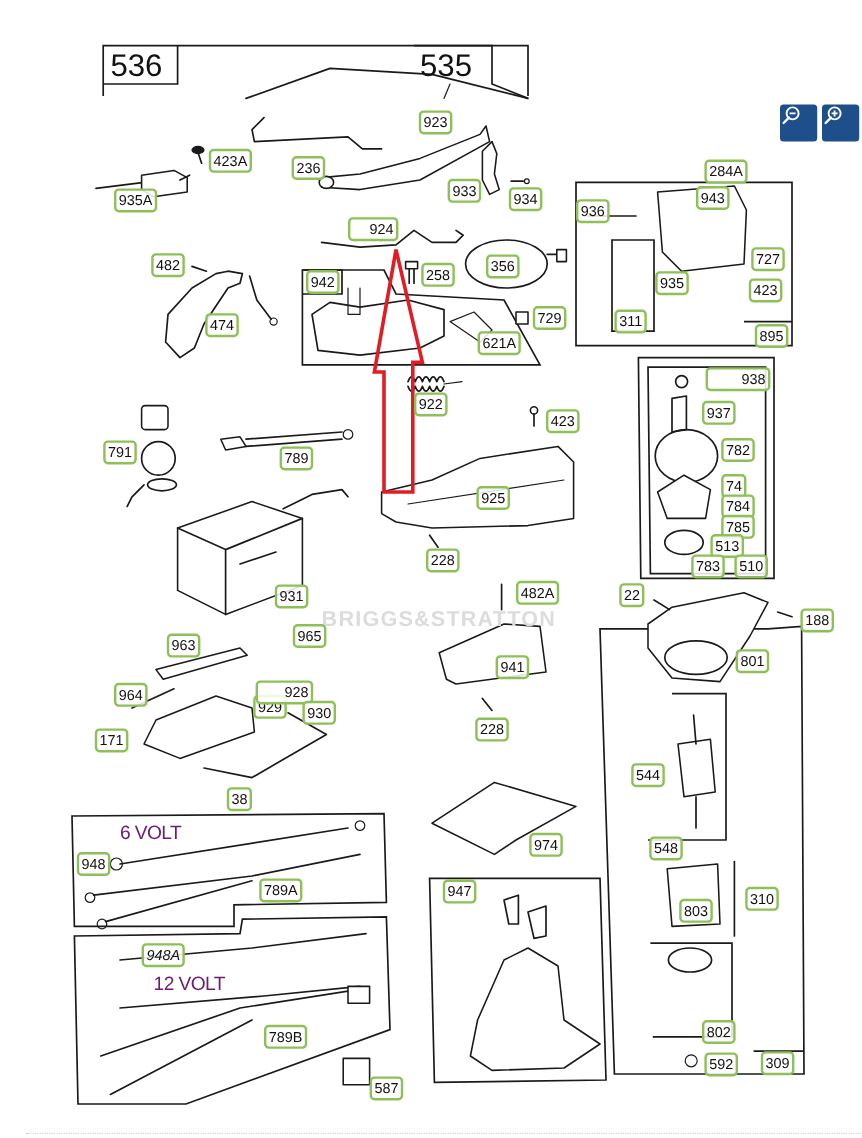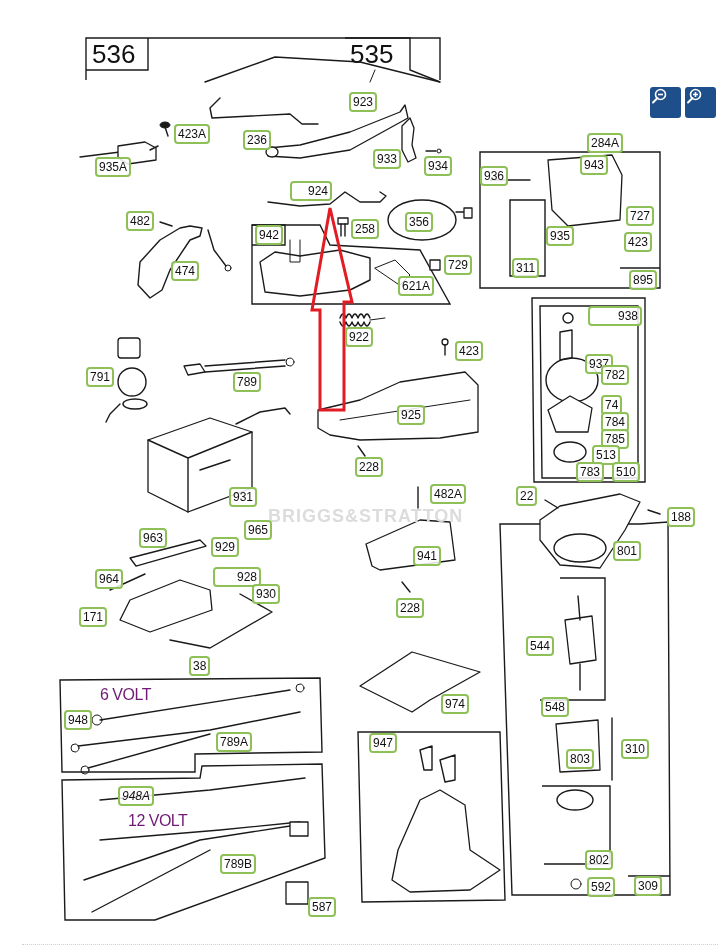--- a/index.html
+++ b/index.html
@@ -287,21 +287,21 @@
   <div class="part-label" style="left:345px; top:327px;">922</div>
   <div class="part-label" style="left:455px; top:341px;">423</div>
   <div class="part-label" style="left:86px; top:367px;">791</div>
   <div class="part-label" style="left:233px; top:372px;">789</div>
   <div class="part-label" style="left:397px; top:405px;">925</div>
   <div class="part-label" style="left:355px; top:457px;">228</div>
   <div class="part-label" style="left:229px; top:487px;">931</div>
   <div class="part-label" style="left:430px; top:484px;">482A</div>
   <div class="part-label" style="left:139px; top:528px;">963</div>
   <div class="part-label" style="left:244px; top:520px;">965</div>
-  <div class="part-label" style="left:211px; top:537px;">929</div>
+  <div class="part-label" style="left:211px; top:579px;">929</div>
   <div class="part-label" style="left:213px; top:567px;padding-left:22px;">928</div>
   <div class="part-label" style="left:95px; top:569px;">964</div>
   <div class="part-label" style="left:252px; top:584px;">930</div>
   <div class="part-label" style="left:79px; top:607px;">171</div>
   <div class="part-label" style="left:189px; top:656px;">38</div>
   <div class="part-label" style="left:413px; top:546px;">941</div>
   <div class="part-label" style="left:396px; top:598px;">228</div>
   <div class="part-label" style="left:441px; top:694px;">974</div>
   <div class="part-label" style="left:64px; top:710px;">948</div>
   <div class="part-label" style="left:216px; top:732px;">789A</div>
@@ -311,21 +311,21 @@
   <div class="part-label" style="left:369px; top:733px;">947</div>
   <div class="part-label" style="left:587px; top:133px;">284A</div>
   <div class="part-label" style="left:580px; top:155px;">943</div>
   <div class="part-label" style="left:480px; top:166px;">936</div>
   <div class="part-label" style="left:626px; top:206px;">727</div>
   <div class="part-label" style="left:546px; top:226px;">935</div>
   <div class="part-label" style="left:624px; top:232px;">423</div>
   <div class="part-label" style="left:512px; top:258px;">311</div>
   <div class="part-label" style="left:629px; top:270px;">895</div>
   <div class="part-label" style="left:588px; top:306px;padding-left:28px;">938</div>
-  <div class="part-label" style="left:585px; top:334px;margin-top:20px;">937</div>
+  <div class="part-label" style="left:585px; top:334px;">937</div>
   <div class="part-label" style="left:601px; top:365px;">782</div>
   <div class="part-label" style="left:601px; top:395px;">74</div>
   <div class="part-label" style="left:601px; top:412px;">784</div>
   <div class="part-label" style="left:601px; top:429px;">785</div>
   <div class="part-label" style="left:592px; top:445px;">513</div>
   <div class="part-label" style="left:576px; top:462px;">783</div>
   <div class="part-label" style="left:612px; top:462px;">510</div>
   <div class="part-label" style="left:516px; top:486px;">22</div>
   <div class="part-label" style="left:667px; top:507px;">188</div>
   <div class="part-label" style="left:613px; top:541px;">801</div>

